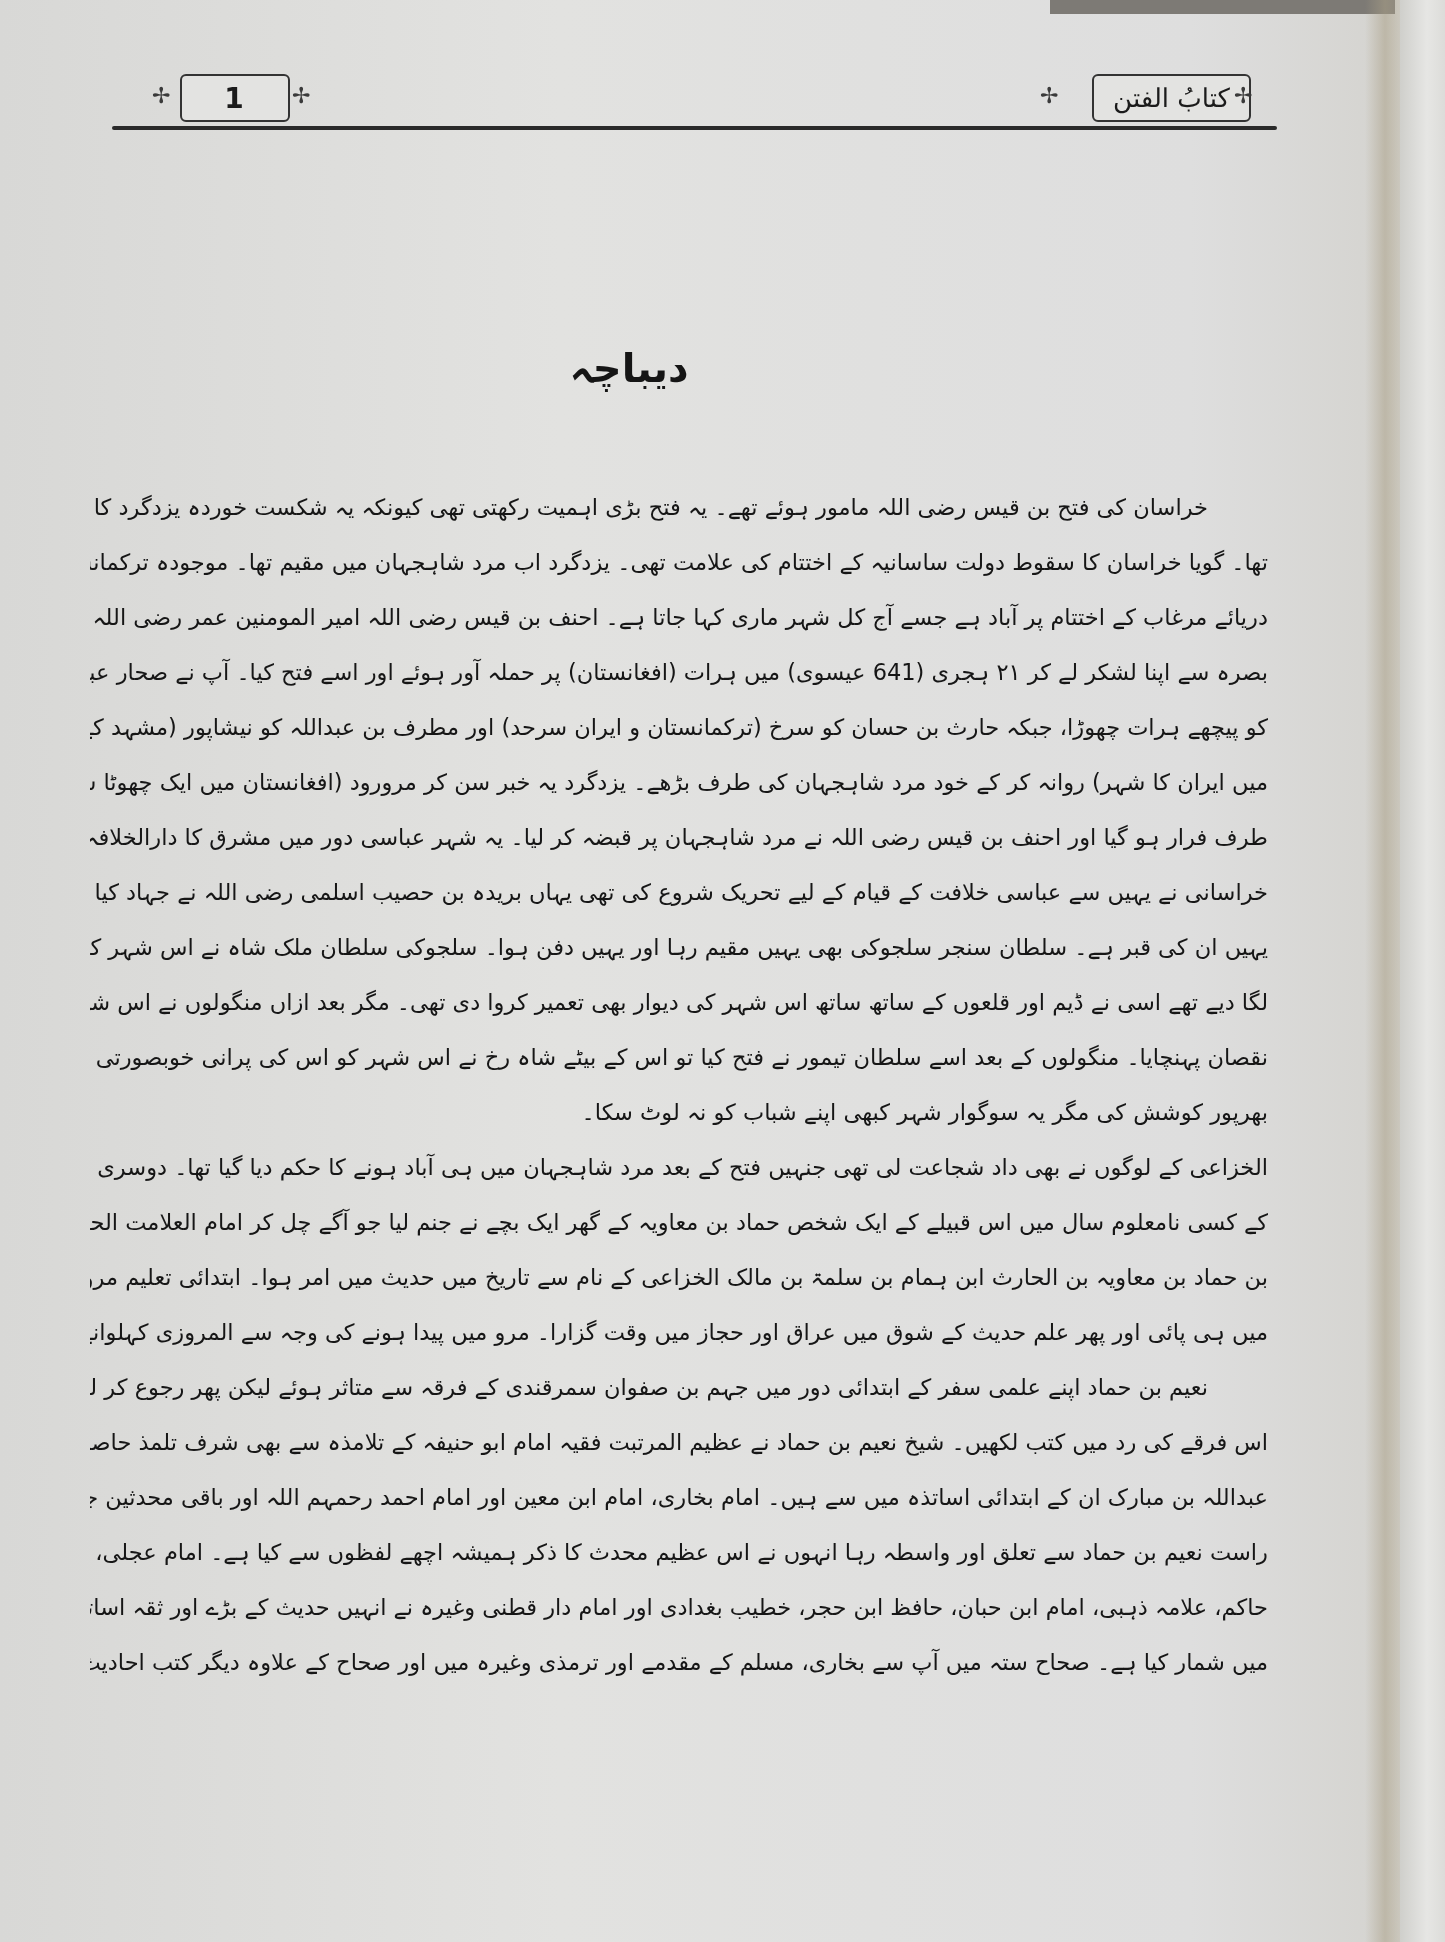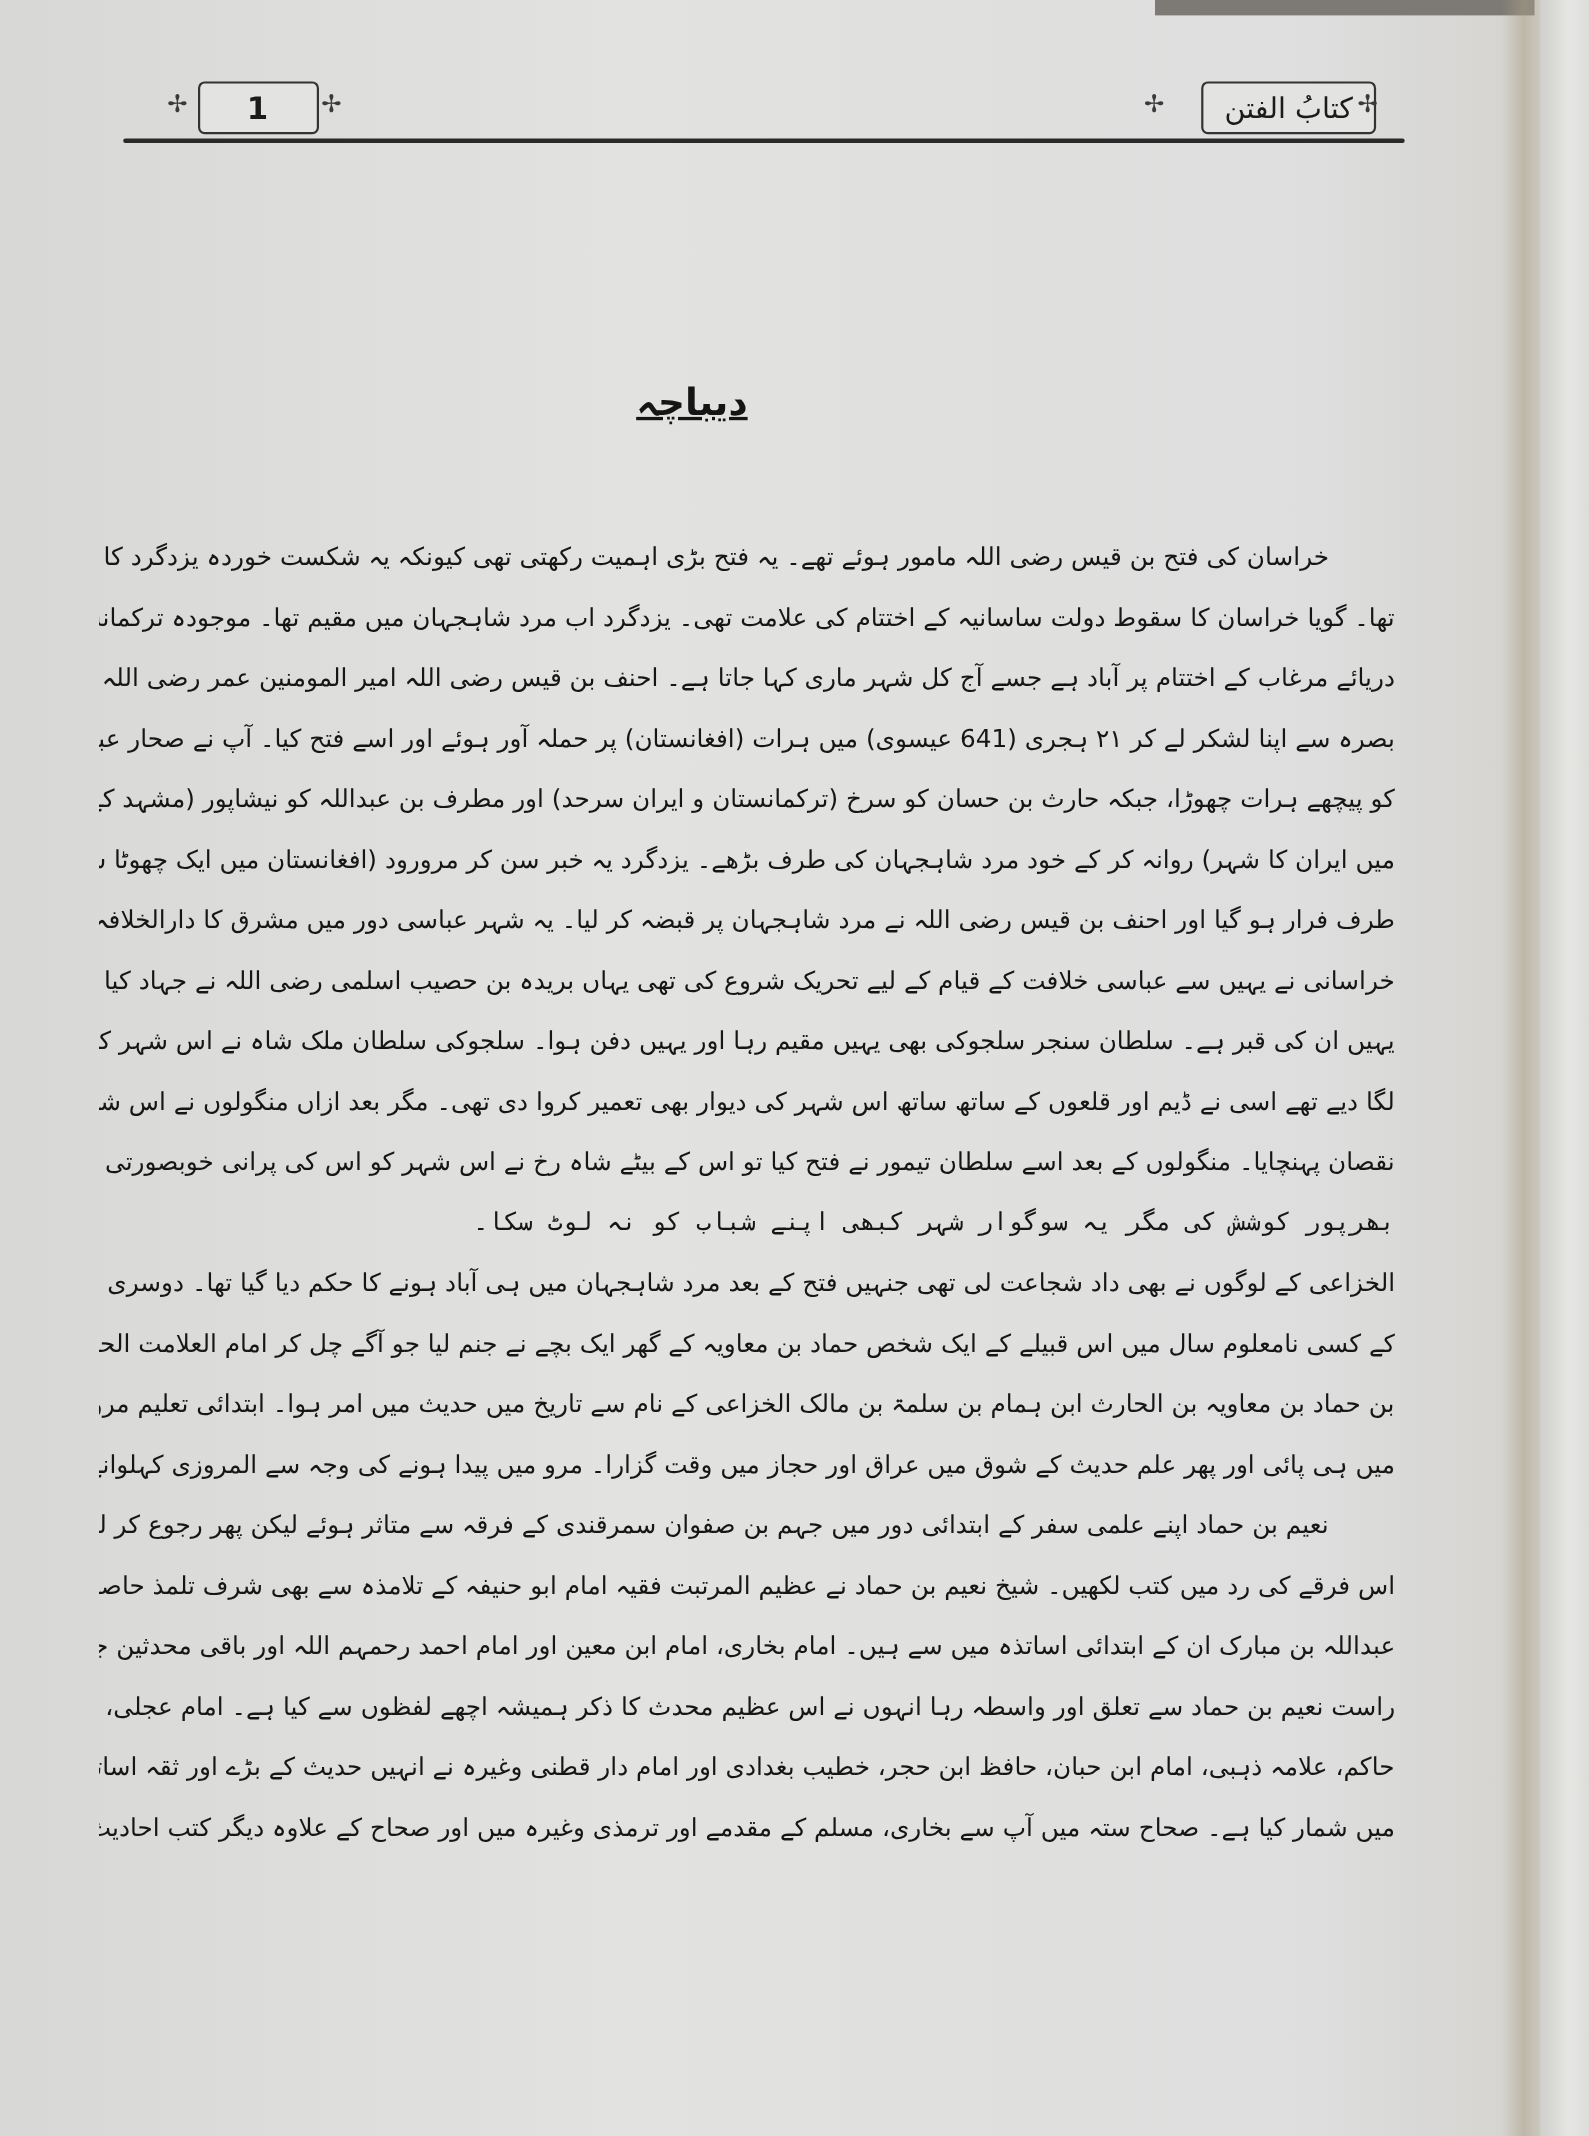--- a/index.html
+++ b/index.html
@@ -104,23 +104,22 @@
     
     .heading {
       position: absolute;
       left: 0;
       width: 1258px;
       top: 345px;
       text-align: center;
       direction: rtl;
       font-family: "DejaVu Sans", sans-serif;
       font-weight: bold;
-      font-size: 34px;
+      font-size: 40px;
       color: #151515;
-      text-decoration: underline;
     }
 
     
     .body-text {
       position: absolute;
       left: 90px;
       top: 480px;
       width: 1178px;
       direction: rtl;
       font-family: "DejaVu Sans", sans-serif;
@@ -130,21 +129,20 @@
     .line {
       height: 55px;
       line-height: 55px;
       white-space: nowrap;
       overflow: hidden;
       text-align: justify;
       text-align-last: justify;
     }
     .line.last {
       text-align-last: right;
-      font-family: Liberation Mono, monospace;
     }
     .line.indent {
       padding-right: 60px;
     }
   </style>
 </head>
 <body>
 
 <div class="page">
   <div class="top-band"></div>

